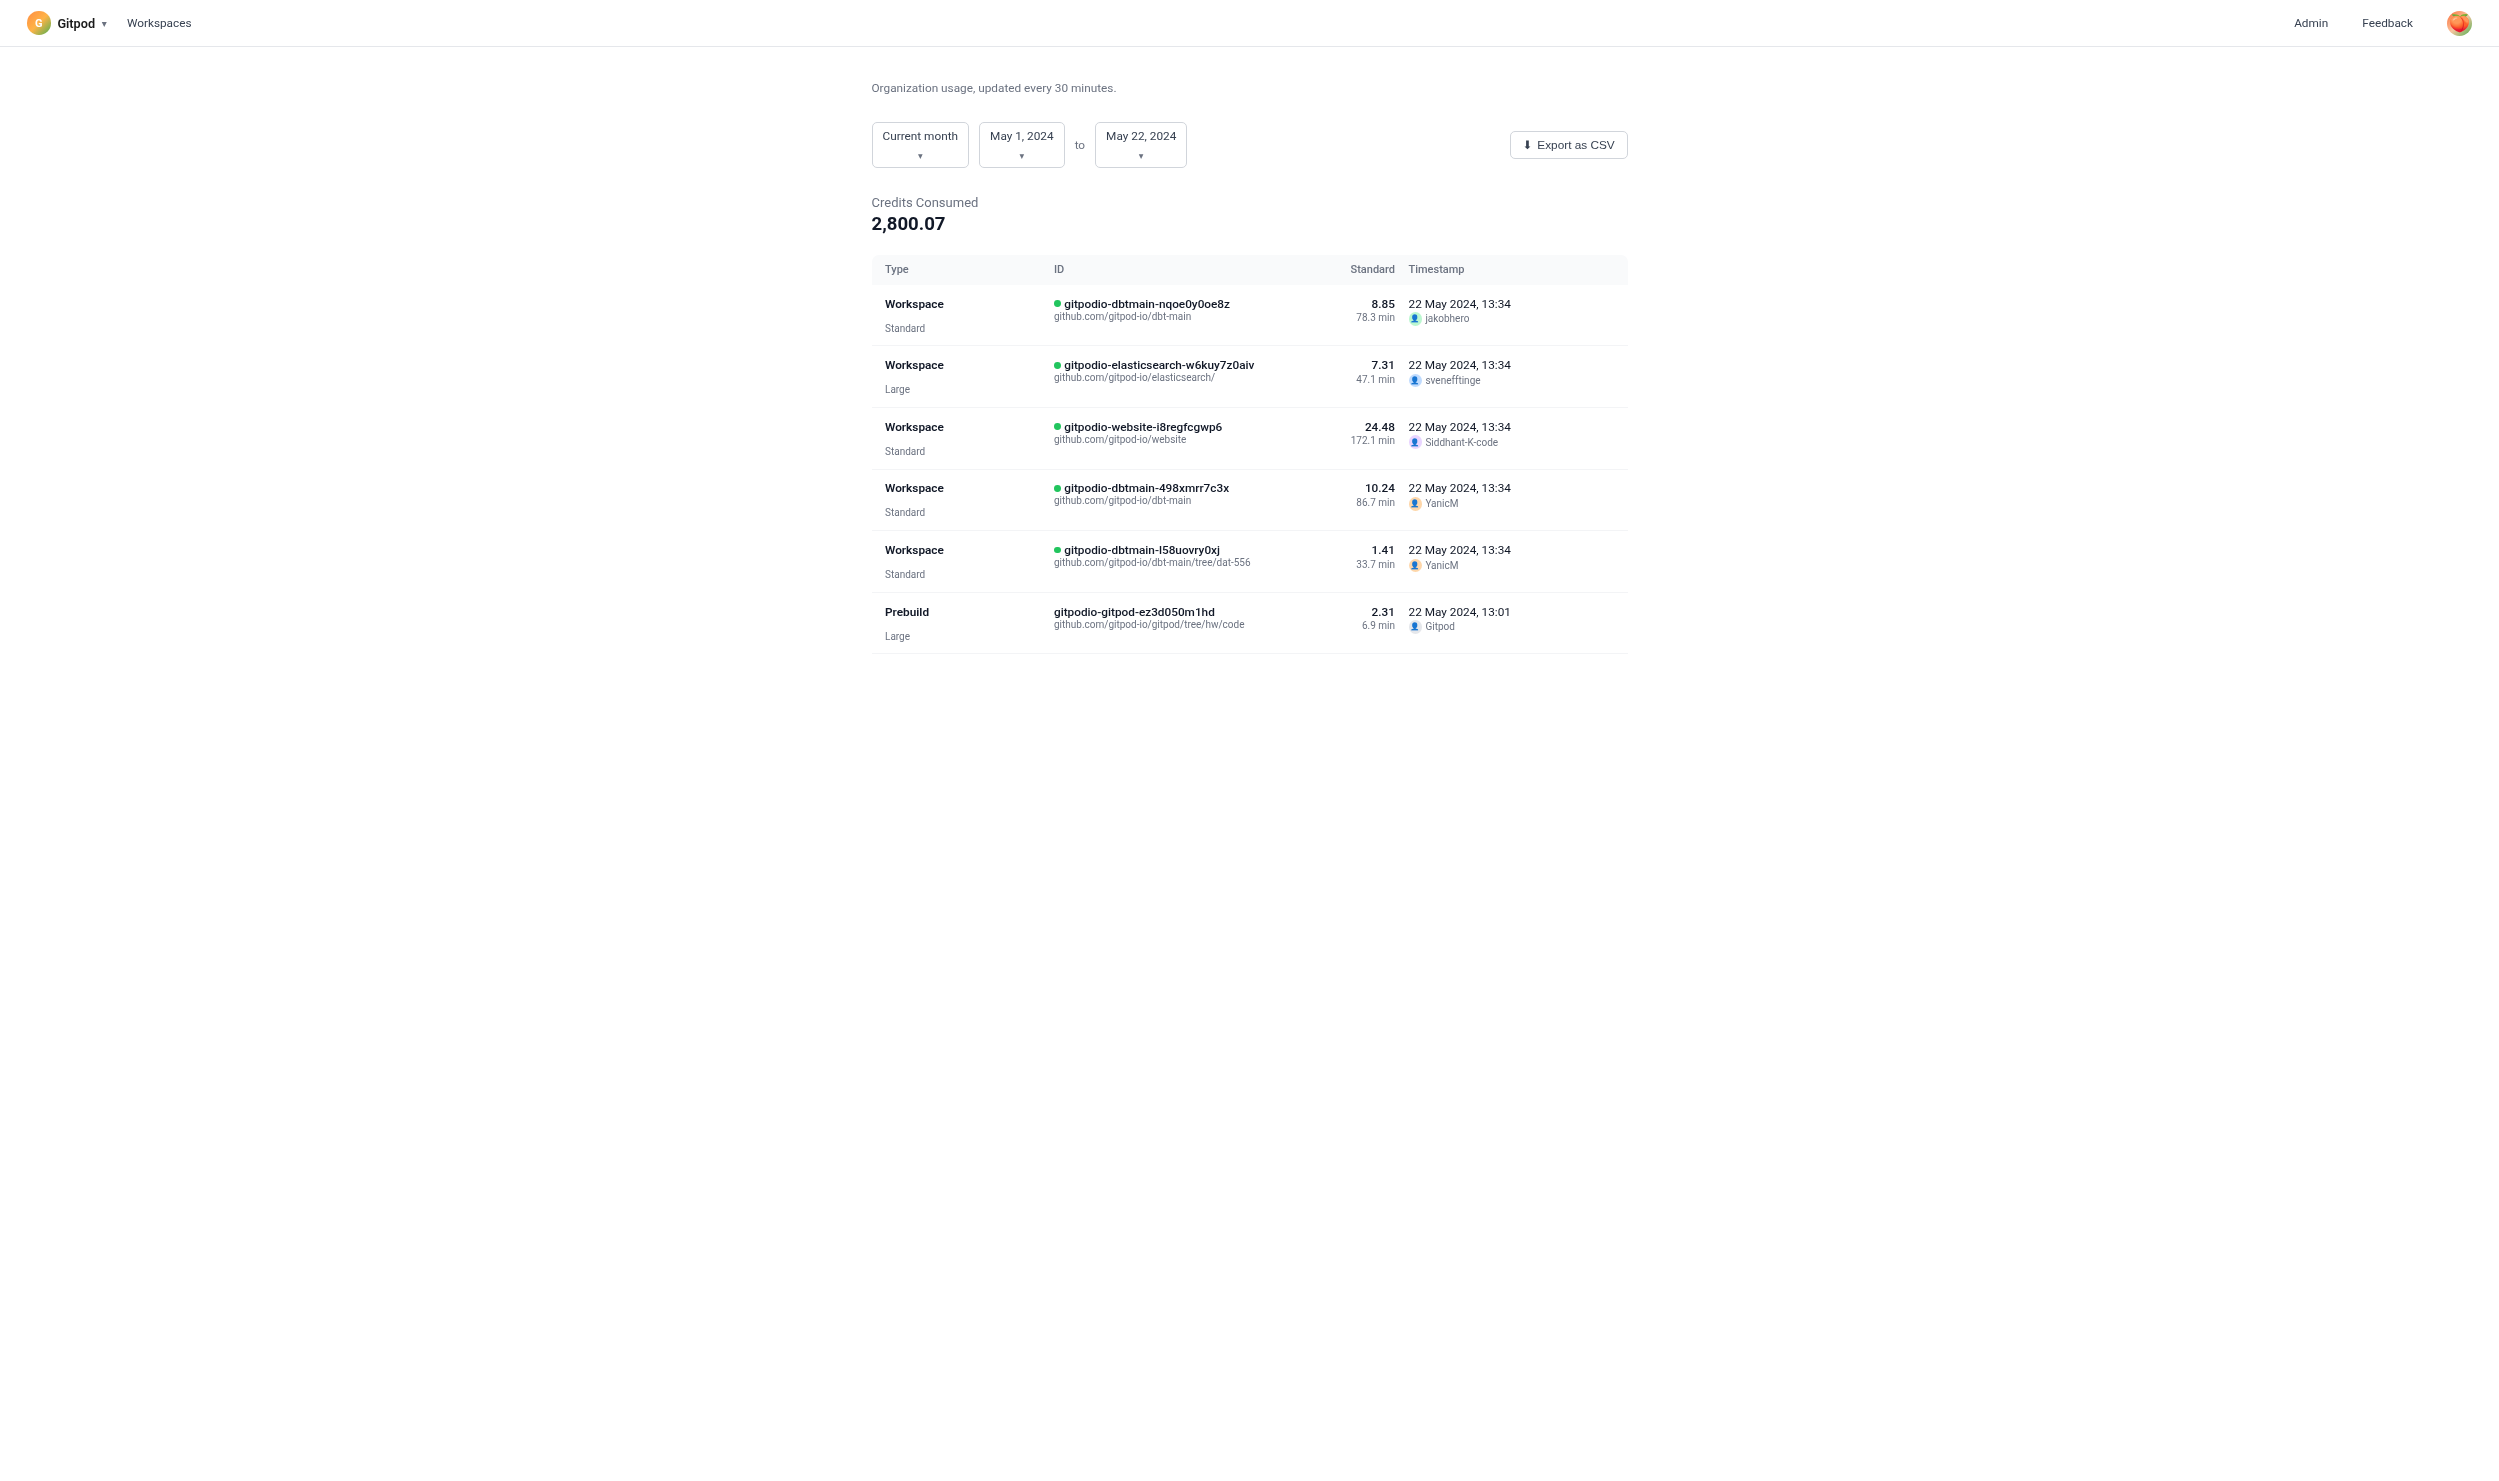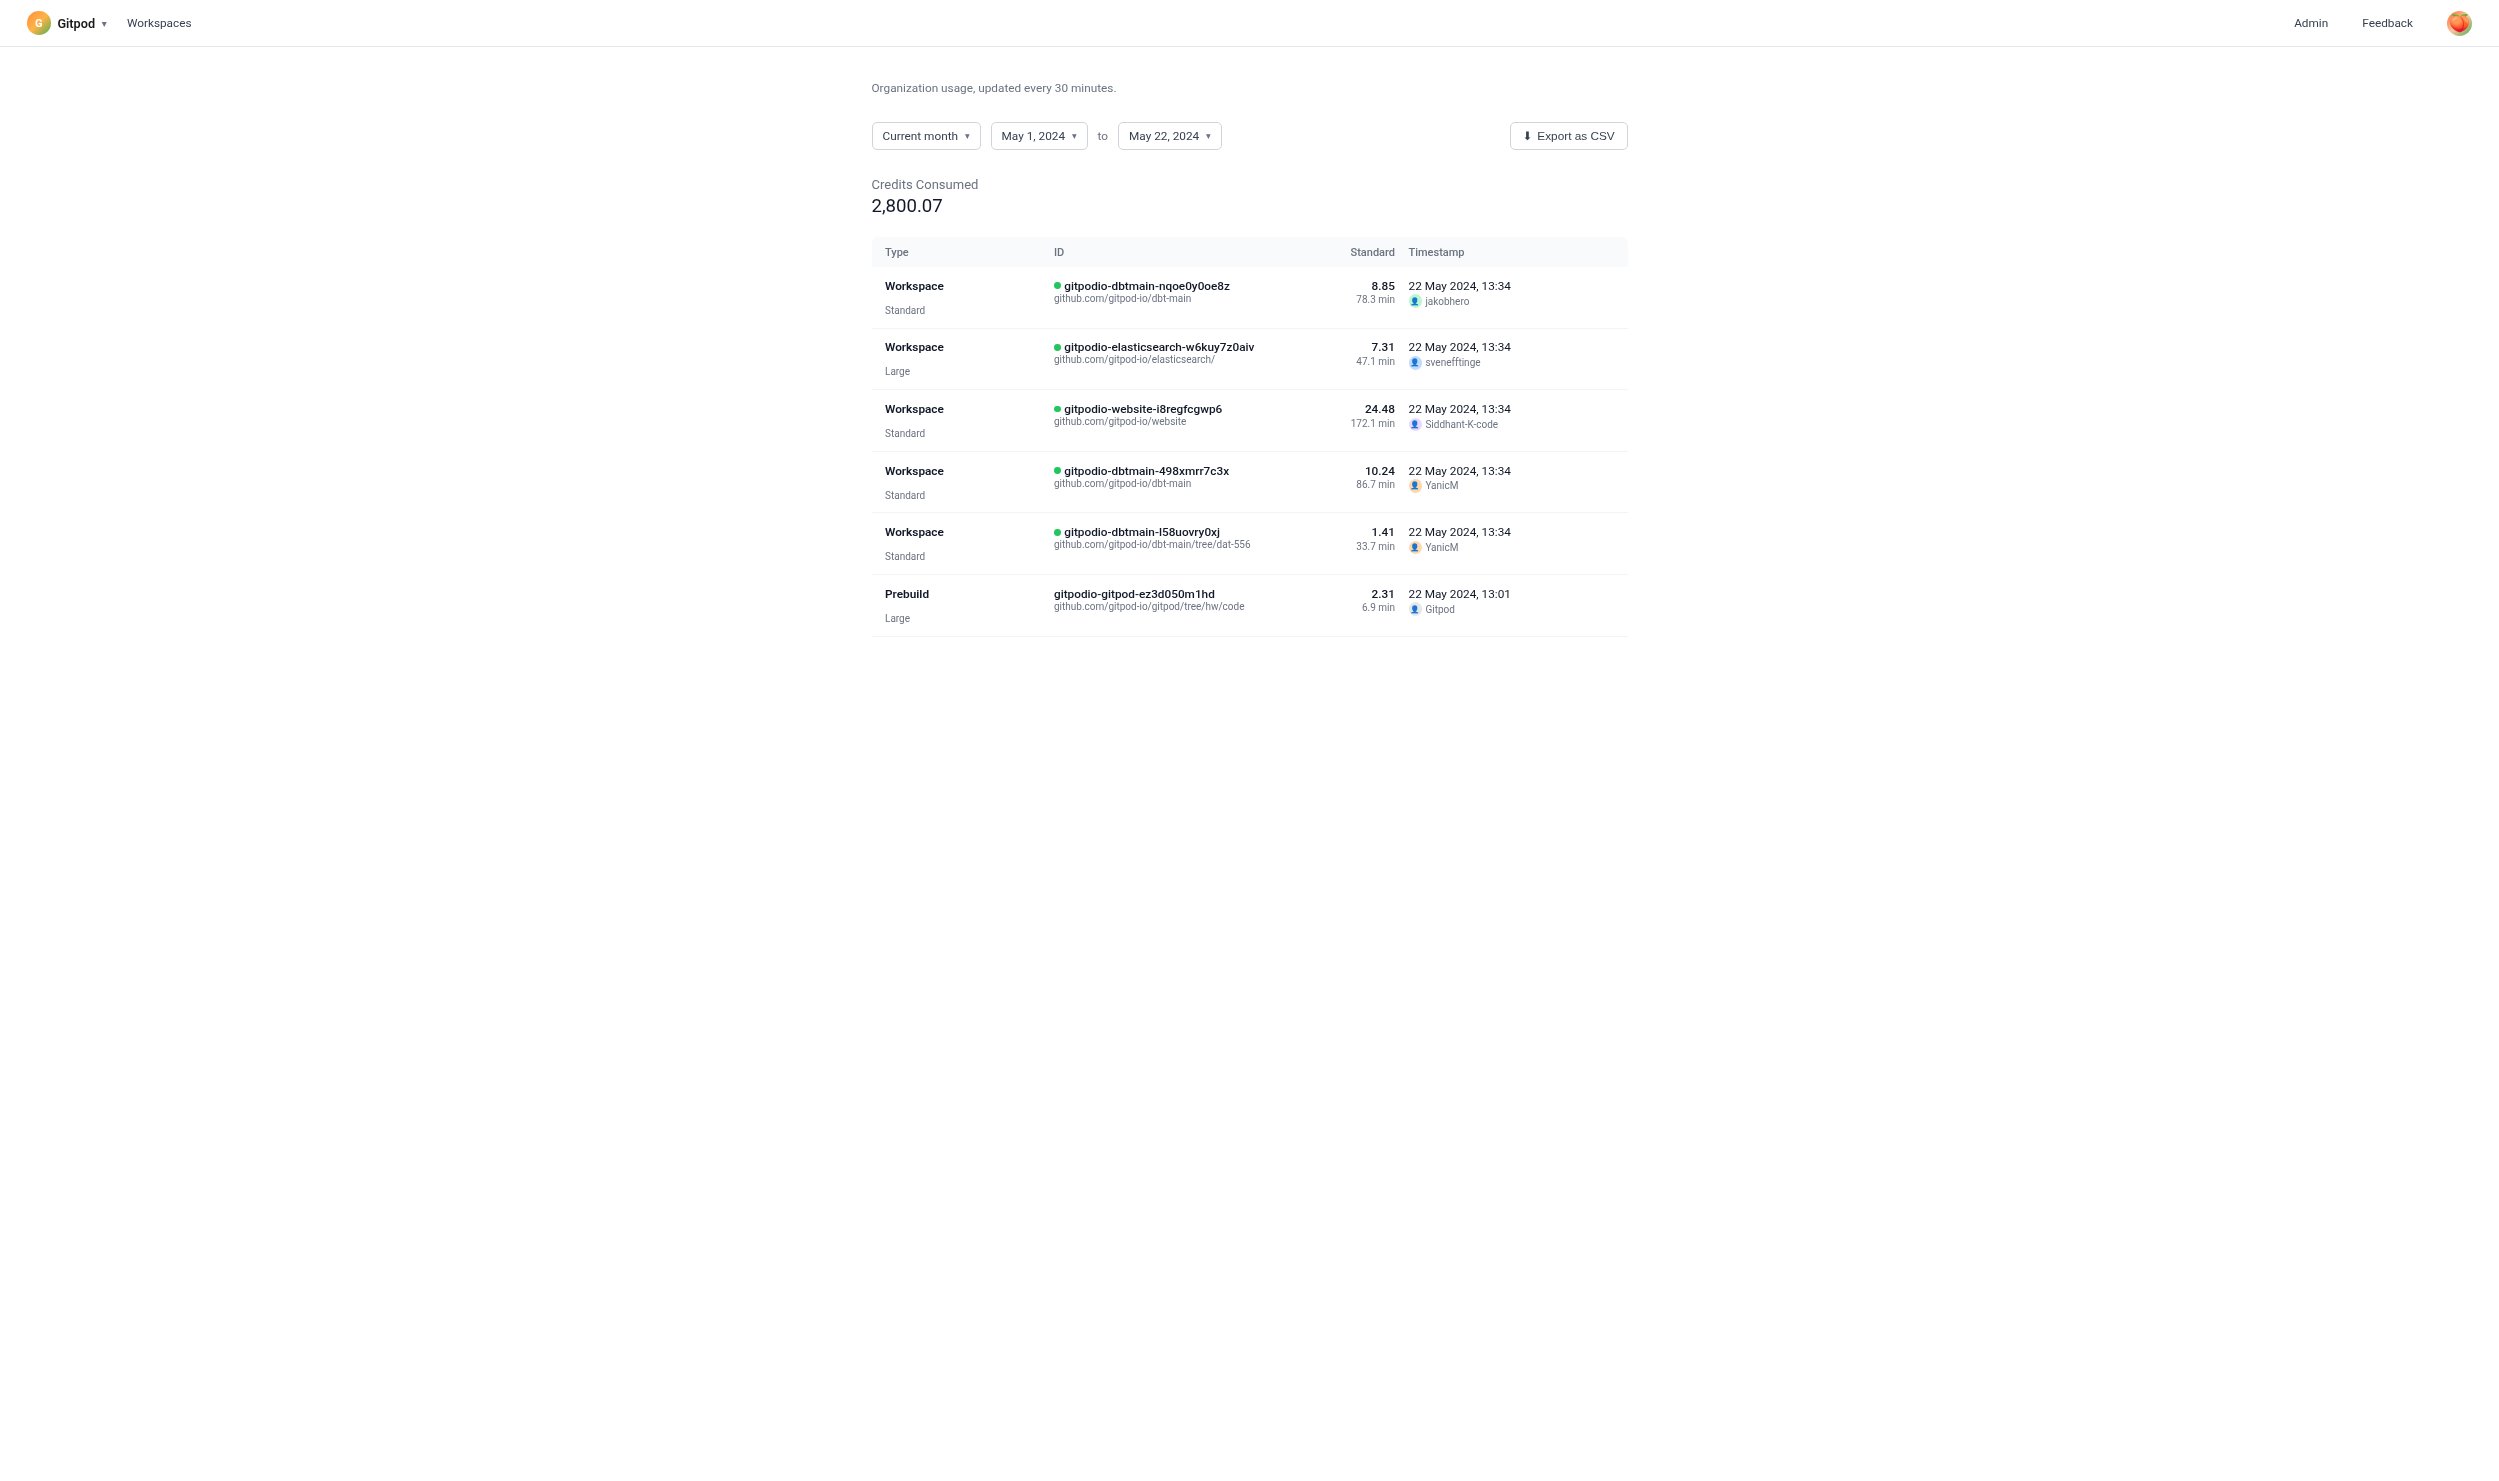--- a/index.html
+++ b/index.html
@@ -117,20 +117,21 @@
       display: flex;
       align-items: center;
       gap: 6.8px;
       border: 0.8px solid #d1d5db;
       border-radius: 5px;
       padding: 5.9px 10px;
       background: #fff;
       cursor: pointer;
       font-size: 11.8px;
       color: #374151;
+      flex-direction: column;
     }
     .filter-select .chevron {
       color: #6b7280;
       font-size: 9.3px;
     }
     .filter-to {
       font-size: 11.8px;
       color: #6b7280;
     }
     .export-btn {
@@ -154,21 +155,21 @@
     .credits-section {
       margin-bottom: 20px;
     }
     .credits-label {
       font-size: 13px;
       color: #6b7280;
       margin-bottom: 3.4px;
     }
     .credits-value {
       font-size: 18.6px;
-      font-weight: 400;
+      font-weight: 700;
       color: #111827;
     }
 
     
     .table-container {
       width: 100%;
     }
     .table-header {
       display: grid;
       grid-template-columns: 169px 1fr 118px 219px;

